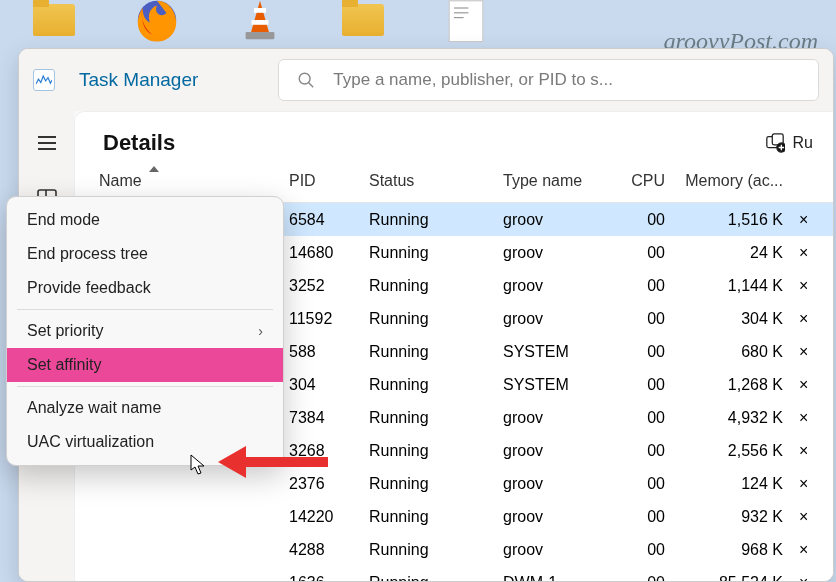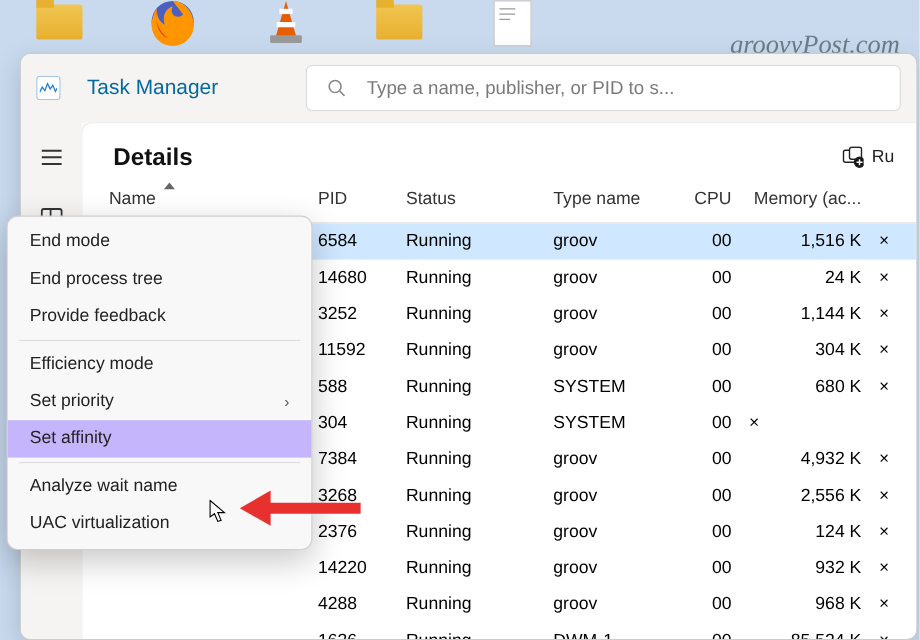--- a/index.html
+++ b/index.html
@@ -49,21 +49,21 @@
     .tbody { font-size: 16px; }
     .row { display: flex; padding: 4px 24px 4px 16px; align-items: center; height: 33px; }
     .row.selected { background: #cfe8ff; }
     .cell { padding: 0 8px; overflow: hidden; white-space: nowrap; }
     .proc-icon { width: 18px; height: 18px; margin-right: 6px; display: inline-block; vertical-align: middle; }
     .chrome-circ { width: 16px; height: 16px; border-radius: 50%; background: conic-gradient(#ea4335 0 120deg, #34a853 120deg 240deg, #fbbc05 240deg 360deg); position: relative; border: 1px solid rgba(0,0,0,0.1); }
     .chrome-circ::after { content: ""; position: absolute; top: 3px; left: 3px; width: 8px; height: 8px; background: #4285f4; border-radius: 50%; border: 1.5px solid #fff; }
     
     .context-menu { position: absolute; left: 6px; top: 196px; width: 278px; background: #f8f8f8; border: 1px solid #d0d0d0; border-radius: 10px; box-shadow: 0 10px 30px rgba(0,0,0,0.22); padding: 6px 0; z-index: 50; }
     .cm-item { padding: 8px 20px; font-size: 16px; color: #222; display: flex; align-items: center; justify-content: space-between; }
-    .cm-item.hover { background: #c4b5fd; }
+    .cm-item.hover { background: #ec4899; }
     .cm-sep { height: 1px; background: #ddd; margin: 4px 10px; }
     .cm-chev { font-size: 14px; color: #555; }
     
     .cursor-arrow { position: absolute; left: 190px; top: 454px; z-index: 60; }
     .cursor-arrow svg { width: 18px; height: 22px; }
     
     .red-arrow { position: absolute; left: 218px; top: 442px; z-index: 55; }
     .red-arrow svg { width: 110px; height: 40px; }
   </style>
 </head>
@@ -210,20 +210,21 @@
               <div class="cell col-cpu">00</div>
               <div class="cell col-mem">680 K</div>
               <div class="cell col-x">×</div>
             </div>
             <div class="row">
               <div class="cell col-name"></div>
               <div class="cell col-pid">304</div>
               <div class="cell col-status">Running</div>
               <div class="cell col-user">SYSTEM</div>
               <div class="cell col-cpu">00</div>
+              <div class="cell col-mem">1,268 K</div>
               <div class="cell col-x">×</div>
             </div>
             <div class="row">
               <div class="cell col-name"></div>
               <div class="cell col-pid">7384</div>
               <div class="cell col-status">Running</div>
               <div class="cell col-user">groov</div>
               <div class="cell col-cpu">00</div>
               <div class="cell col-mem">4,932 K</div>
               <div class="cell col-x">×</div>
@@ -283,23 +284,20 @@
   <div class="cm-item">
       <span>End mode</span>
     </div>
   <div class="cm-item">
       <span>End process tree</span>
     </div>
   <div class="cm-item">
       <span>Provide feedback</span>
     </div>
   <div class="cm-sep"></div>
-  <div class="cm-item">
-      <span>Efficiency mode</span>
-    </div>
   <div class="cm-item">
       <span>Set priority</span>
       <span class="cm-chev">›</span>
     </div>
   <div class="cm-item hover">
       <span>Set affinity</span>
     </div>
   <div class="cm-sep"></div>
   <div class="cm-item">
       <span>Analyze wait name</span>

